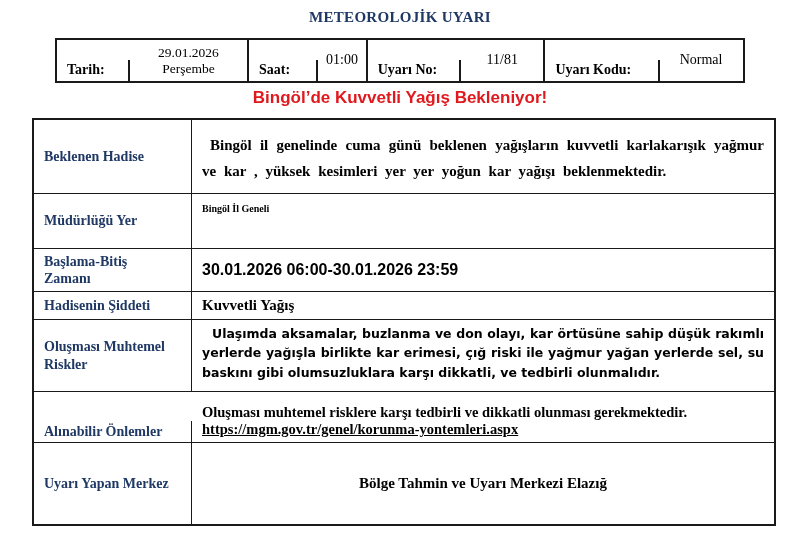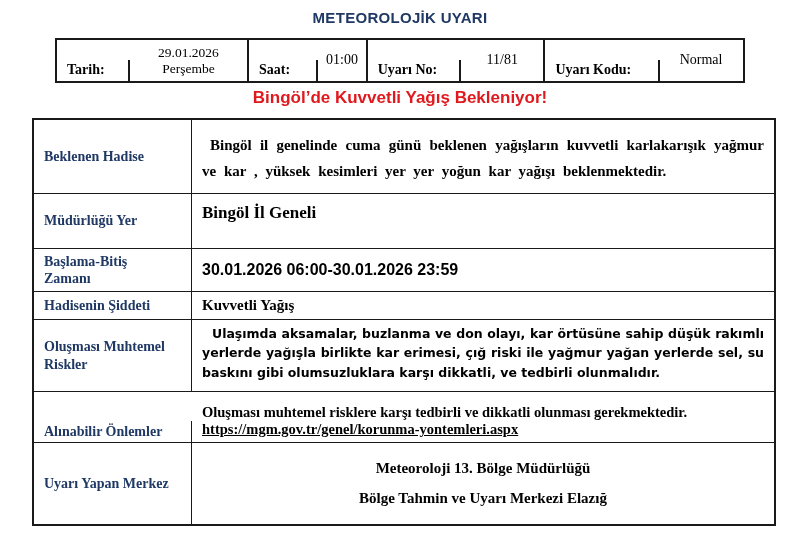--- a/index.html
+++ b/index.html
@@ -10,21 +10,21 @@
     color: #000;
     position: relative;
     overflow: hidden;
   }
   .page { width: 800px; height: 539px; position: relative; }
 
   
   .title {
     padding-top: 9px;
     text-align: center;
-    font-family: Liberation Sans, sans-serif;
+    font-family: Liberation Serif, serif;
     font-weight: bold;
     font-size: 15px;
     letter-spacing: 0.3px;
     color: var(--navy, #1f3864);
   }
 
   
   .info-table {
     position: absolute;
     left: 55px; top: 38px;
@@ -93,21 +93,21 @@
   .r1 { height: 74px; }
   .r1 .dcontent {
     font-size: 15px;
     line-height: 1.75;
     padding-top: 12px;
     text-align: justify;
     text-indent: 8px;
     word-spacing: 4px;
   }
   .r2 { height: 55px; }
-  .r2 .dcontent { font-size: 17px; padding-top: 9px; }
+  .r2 .dcontent { font-size: 10px; padding-top: 9px; }
   .r3 { height: 43px; }
   .r3 .dcontent {
     font-family: "Liberation Sans", sans-serif;
     font-size: 16px;
     display: flex; align-items: center;
   }
   .r4 { height: 28px; }
   .r4 .dcontent { font-size: 15px; display: flex; align-items: center; }
   .r5 { height: 72px; }
   .r5 .dcontent {
@@ -192,19 +192,18 @@
       <div class="dlabel">Alınabilir Önlemler</div>
       <div class="dcontent">
         <span>Oluşması muhtemel risklere karşı tedbirli ve dikkatli olunması gerekmektedir.</span>
         <a href="#">https://mgm.gov.tr/genel/korunma-yontemleri.aspx</a>
       </div>
     </div>
 
     <div class="drow r7">
       <div class="dlabel">Uyarı Yapan Merkez</div>
       <div class="dcontent">
-        <span>Meteoroloji 13. Bölge Müdürlüğü</span>
         <span>Bölge Tahmin ve Uyarı Merkezi Elazığ</span>
       </div>
     </div>
 
   </div>
 </div>
 
 </body></html>

